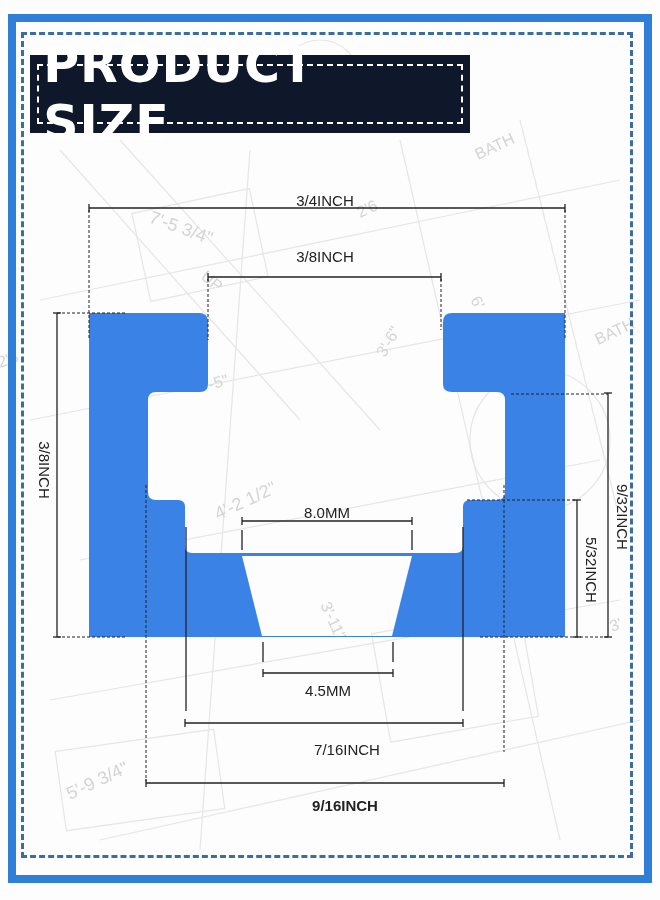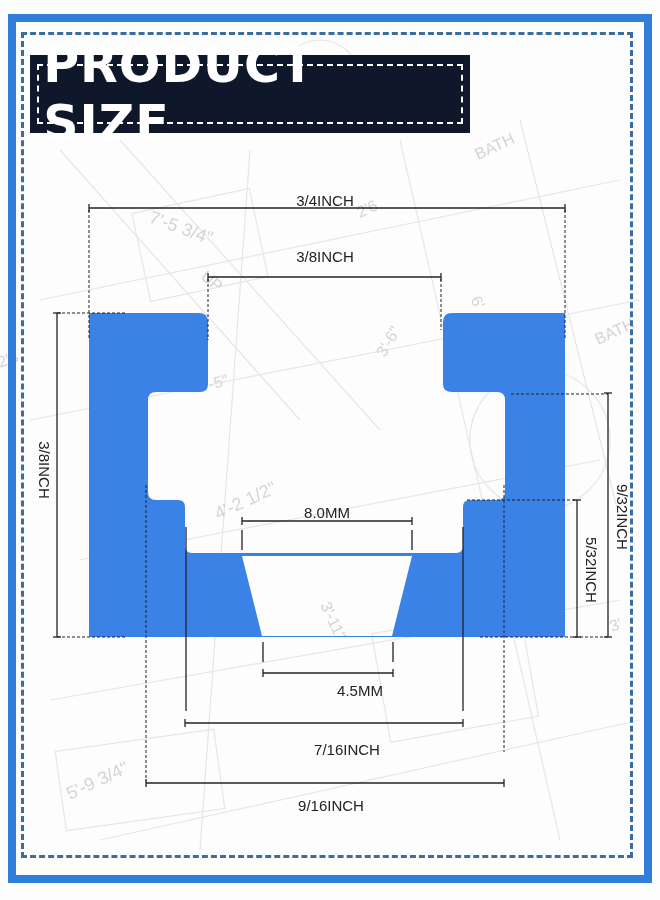--- a/index.html
+++ b/index.html
@@ -148,18 +148,18 @@
     <line x1="467" y1="500" x2="577" y2="500"></line>
     <line x1="480" y1="637" x2="608" y2="637"></line>
     <line x1="146" y1="485" x2="146" y2="781"></line>
     <line x1="504" y1="485" x2="504" y2="752"></line>
   </g>
 </svg>
 
 <span class="dim-label h" style="left:325px; top:172px;margin-top:20px;">3/4INCH</span>
 <span class="dim-label h" style="left:325px; top:248px;">3/8INCH</span>
 <span class="dim-label h" style="left:327px; top:504px;">8.0MM</span>
-<span class="dim-label h" style="left:328px; top:682px;margin-left:32px;">4.5MM</span>
+<span class="dim-label h" style="left:328px; top:682px;">4.5MM</span>
 <span class="dim-label h" style="left:327px; top:741px;margin-left:20px;">7/16INCH</span>
-<span class="dim-label h" style="left:331px; top:797px;">9/16INCH</span>
+<span class="dim-label h" style="left:345px; top:797px;font-weight:bold;">9/16INCH</span>
 <span class="dim-label v" style="left:44px; top:470px;">3/8INCH</span>
 <span class="dim-label v" style="left:622px; top:517px;">9/32INCH</span>
 <span class="dim-label v" style="left:591px; top:570px;">5/32INCH</span>
 
 </body></html>

